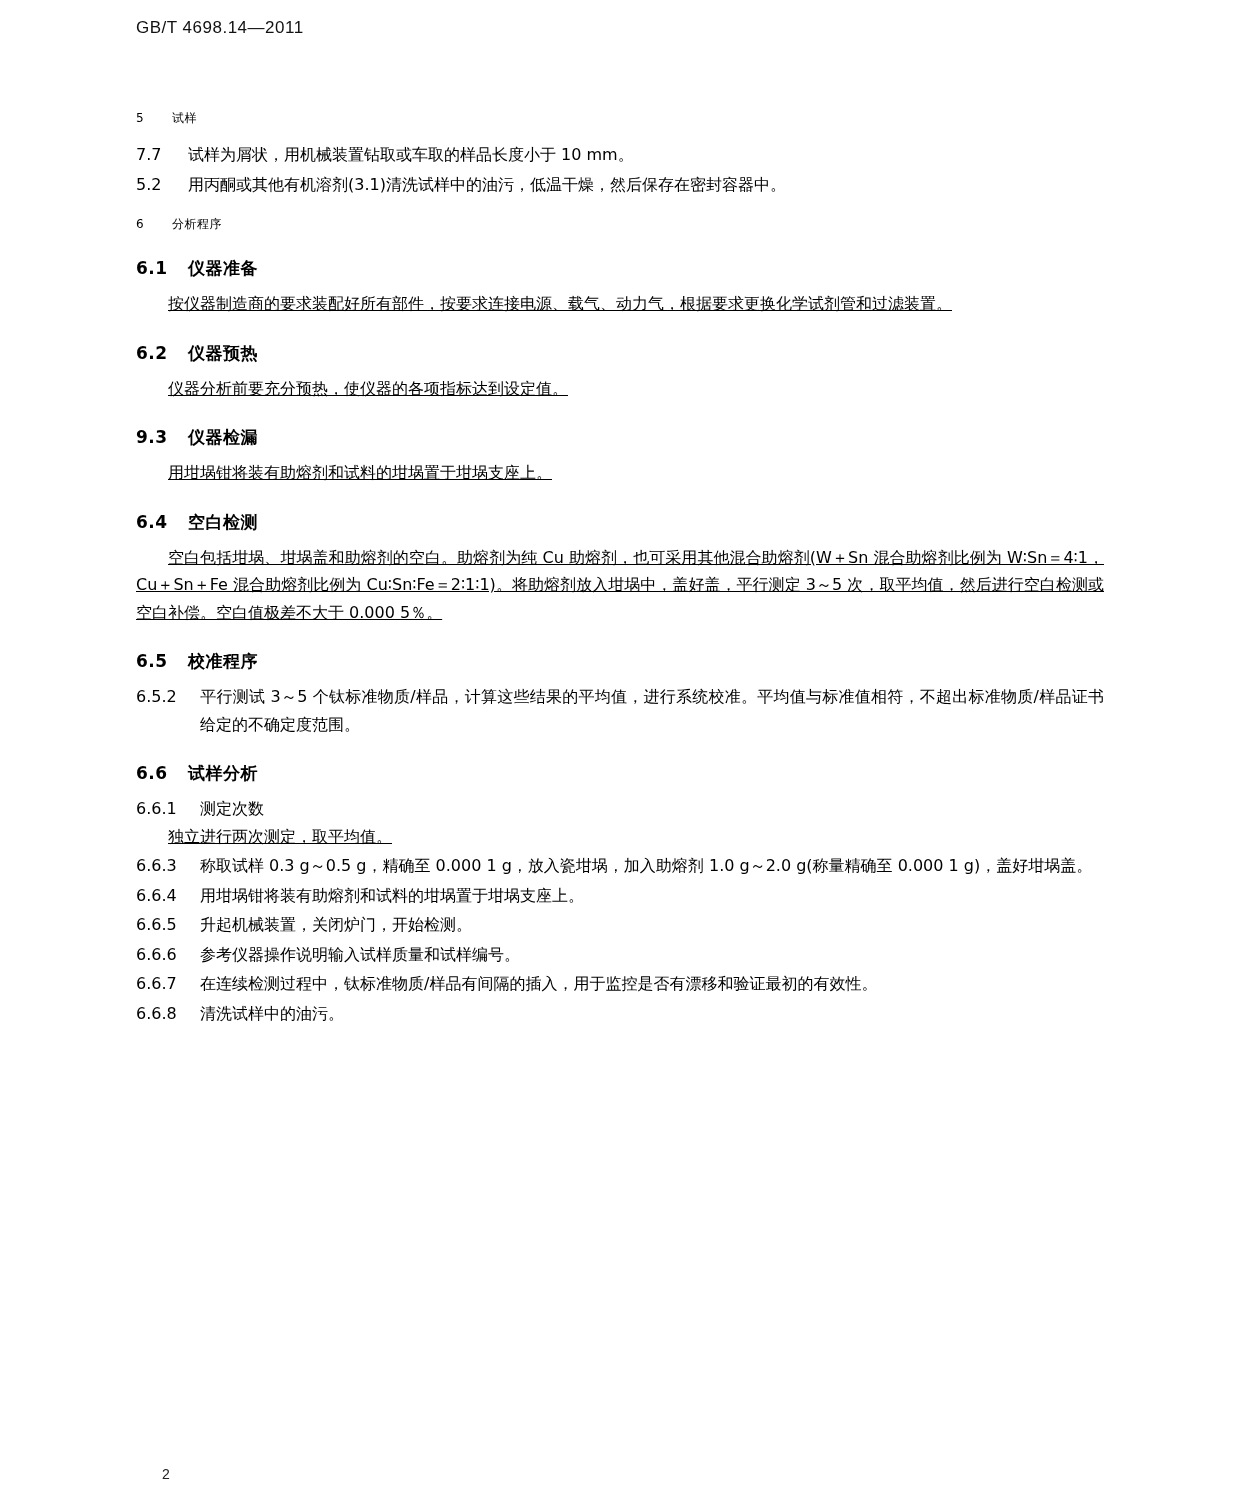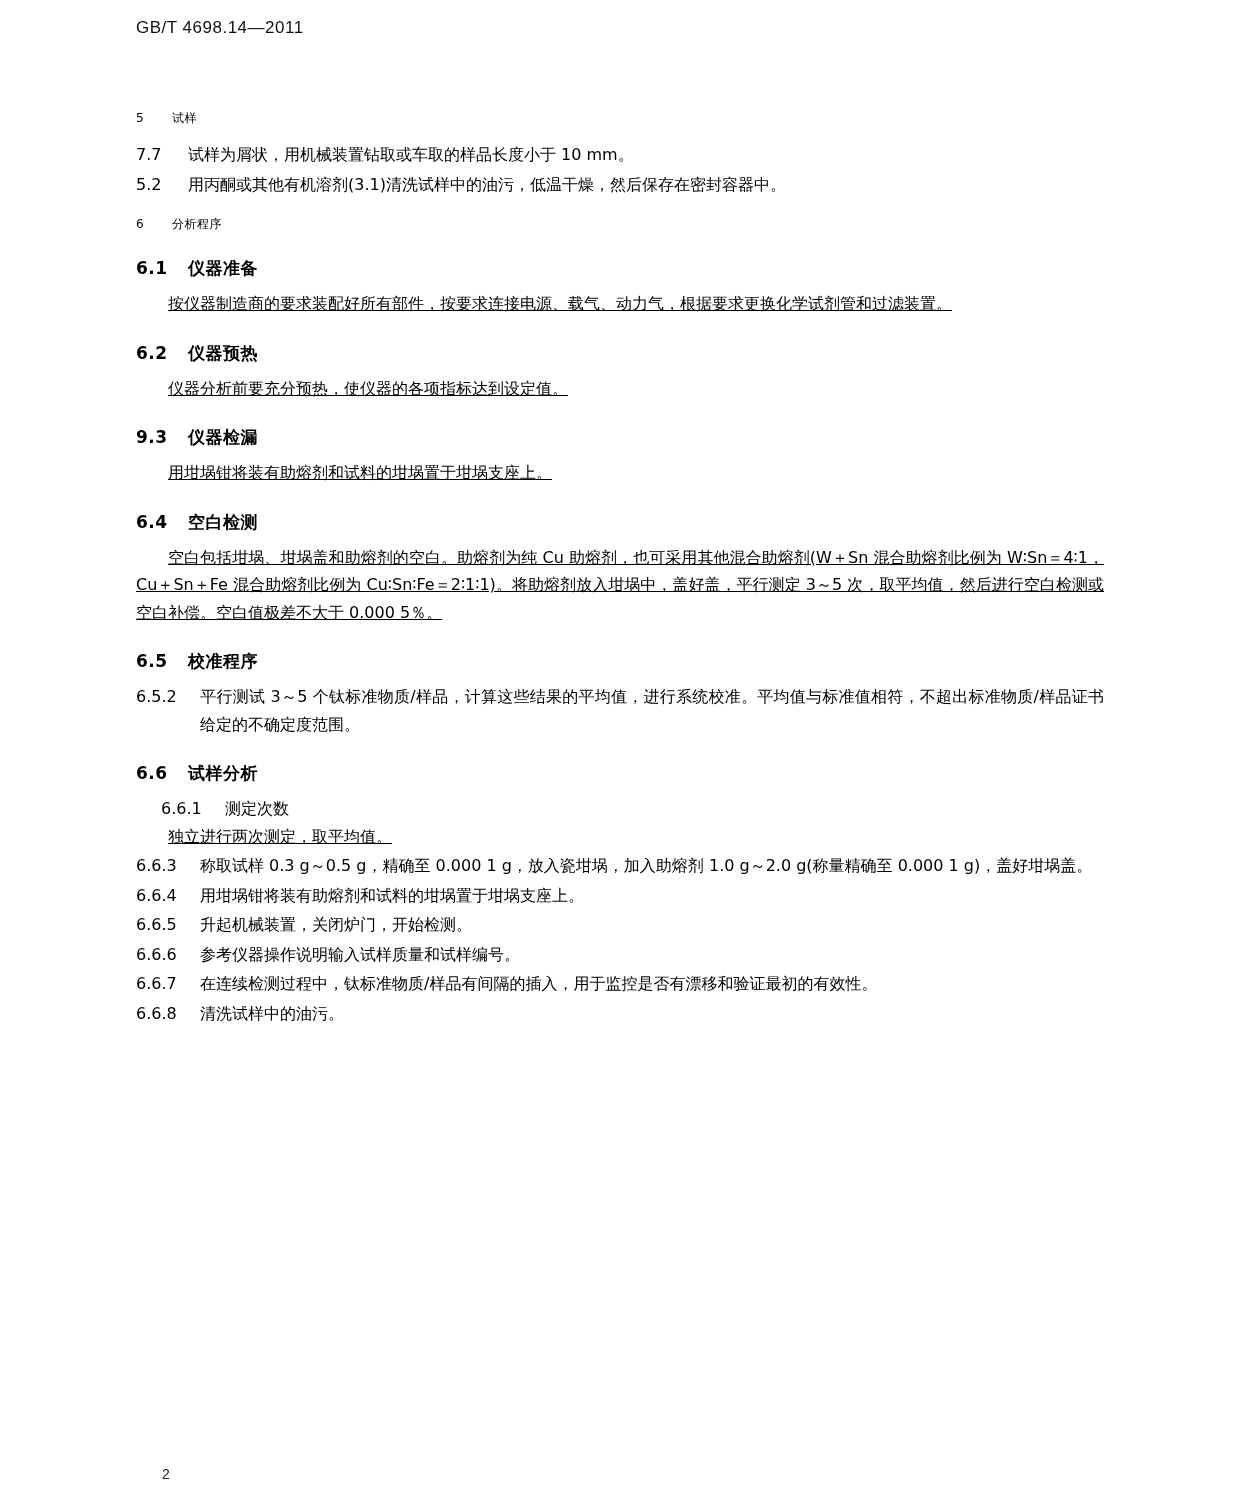--- a/index.html
+++ b/index.html
@@ -87,21 +87,20 @@
   }
   .numbered.lvl2 {
     padding-left: 52px;
     text-indent: -52px;
   }
   .numbered.lvl2 .num {
     width: 52px;
   }
   .tight {
     margin-bottom: 0;
-    margin-left: 25px;
   }
   .pagenum {
     position: absolute;
     left: 162px;
     top: 1466px;
     font-family: "Liberation Sans", sans-serif;
     font-size: 14px;
     color: #222;
   }
 </style>

